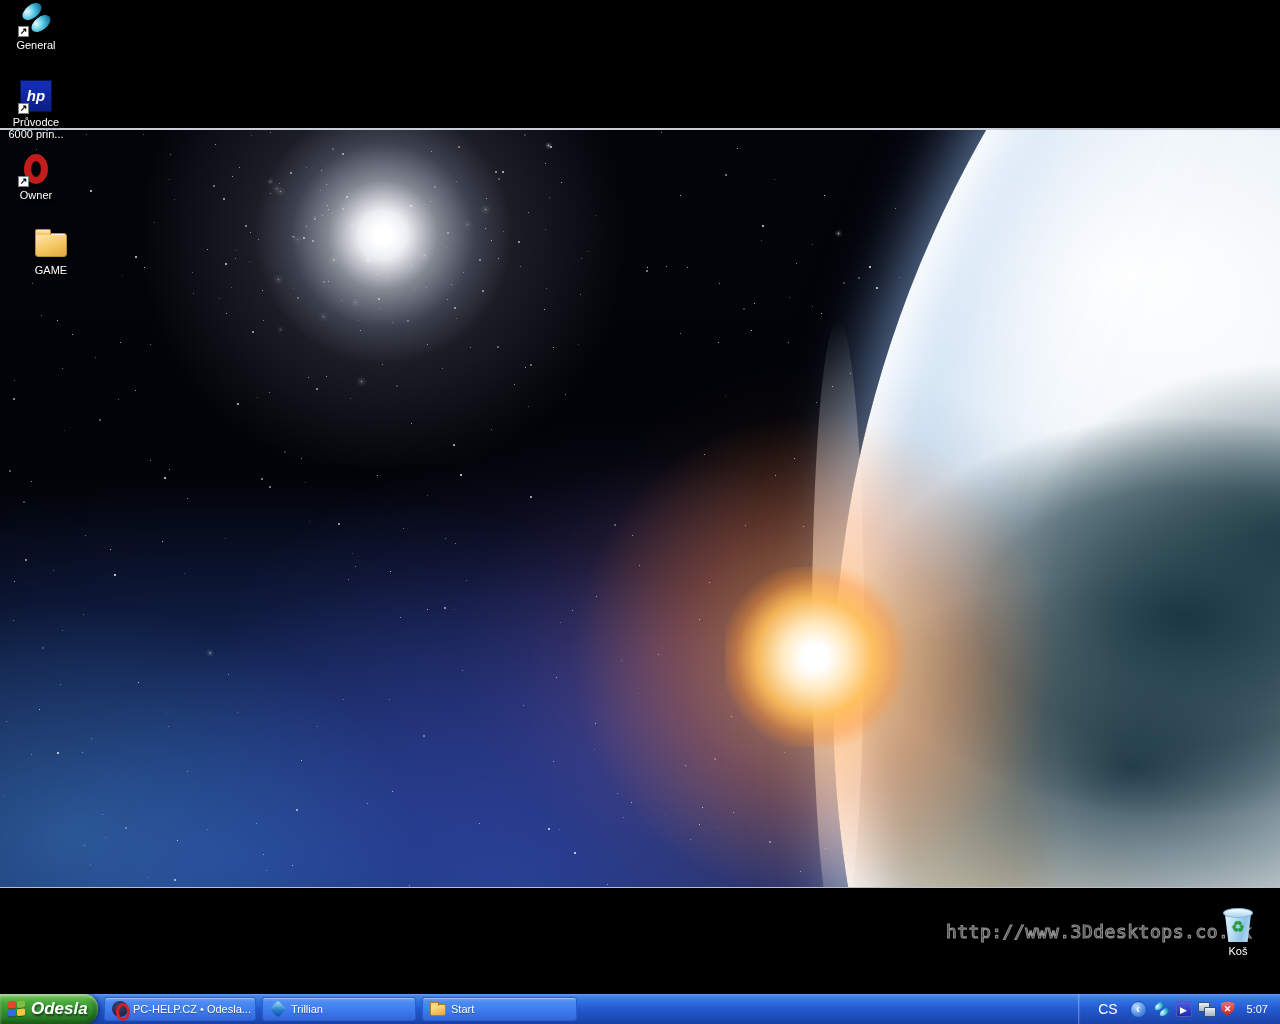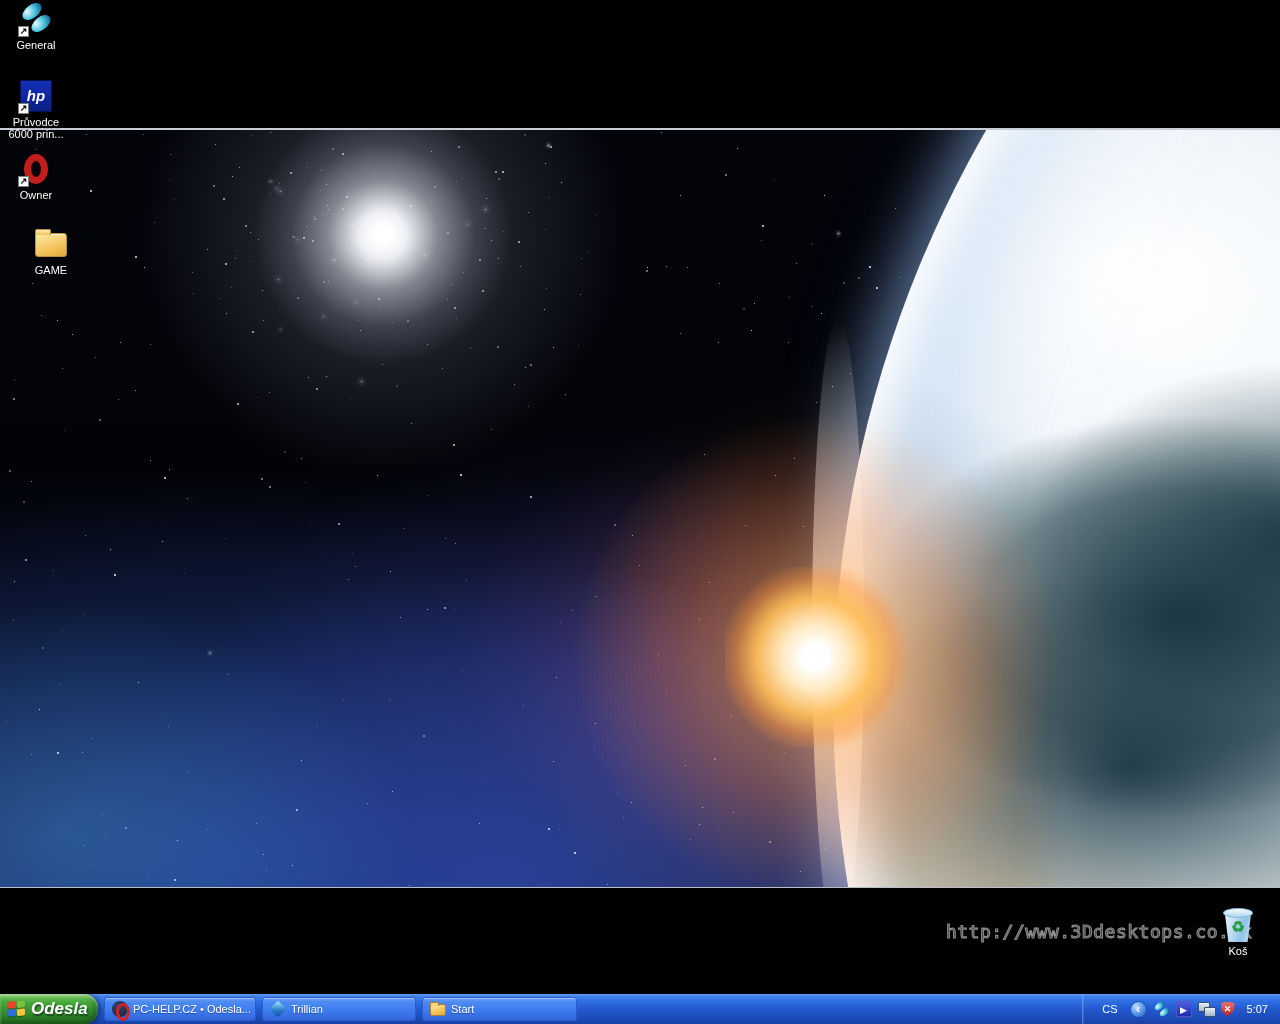--- a/index.html
+++ b/index.html
@@ -126,21 +126,21 @@
   .diamond-mini { width:12px; height:12px; margin:0 2px; transform:rotate(45deg); border-radius:2px;
     background:linear-gradient(135deg, #b4ebf8, #2a7fd0 55%, #0b4c9e); flex:0 0 auto; }
   .folder-mini { position:relative; width:16px; height:12px; margin-top:2px;
     background:linear-gradient(160deg, #ffe9a8, #f0bf55 65%, #e0a53c); border:1px solid #a8812f;
     border-radius:1px 2px 2px 2px; flex:0 0 auto; }
   .folder-mini::before { content:""; position:absolute; left:-1px; top:-3px; width:7px; height:3px;
     background:#f6d47c; border:1px solid #a8812f; border-bottom:none; border-radius:1px 1px 0 0; }
 
   .tray { margin-left:auto; height:30px; display:flex; align-items:center; gap:6px; padding:0 8px 0 14px;
     box-shadow:inset 2px 0 2px -1px rgba(190,215,255,.5); }
-  .lang { color:#fff; font-size:11px; padding:0 6px; }
+  .lang { color:#fff; font-size:14px; padding:0 6px; }
   .tray-chevron { width:17px; height:17px; border-radius:50%; color:#fff; font-size:12px; font-weight:bold;
     line-height:15px; text-align:center; cursor:pointer; border:1px solid #1a4fae;
     background:radial-gradient(circle at 35% 30%, #c0dcfc, #5a97ea 50%, #1d5dc8); }
   .trillian-mini { position:relative; width:17px; height:17px; cursor:pointer; }
   .trillian-mini i { position:absolute; display:block; border-radius:50%;
     background:radial-gradient(circle at 32% 28%, #e8fbff, #49c2de 45%, #0a5d88 90%); }
   .trillian-mini .w1 { width:11px; height:6px; left:1px; top:2px; transform:rotate(-38deg); }
   .trillian-mini .w2 { width:11px; height:6px; left:6px; top:8px; transform:rotate(-38deg); }
   .player-mini { width:16px; height:16px; border-radius:2px; color:#fff; font-size:9px; line-height:16px;
     text-align:center; cursor:pointer; background:linear-gradient(#4d5fe0, #1c2bb4); border:1px solid #55b; }

